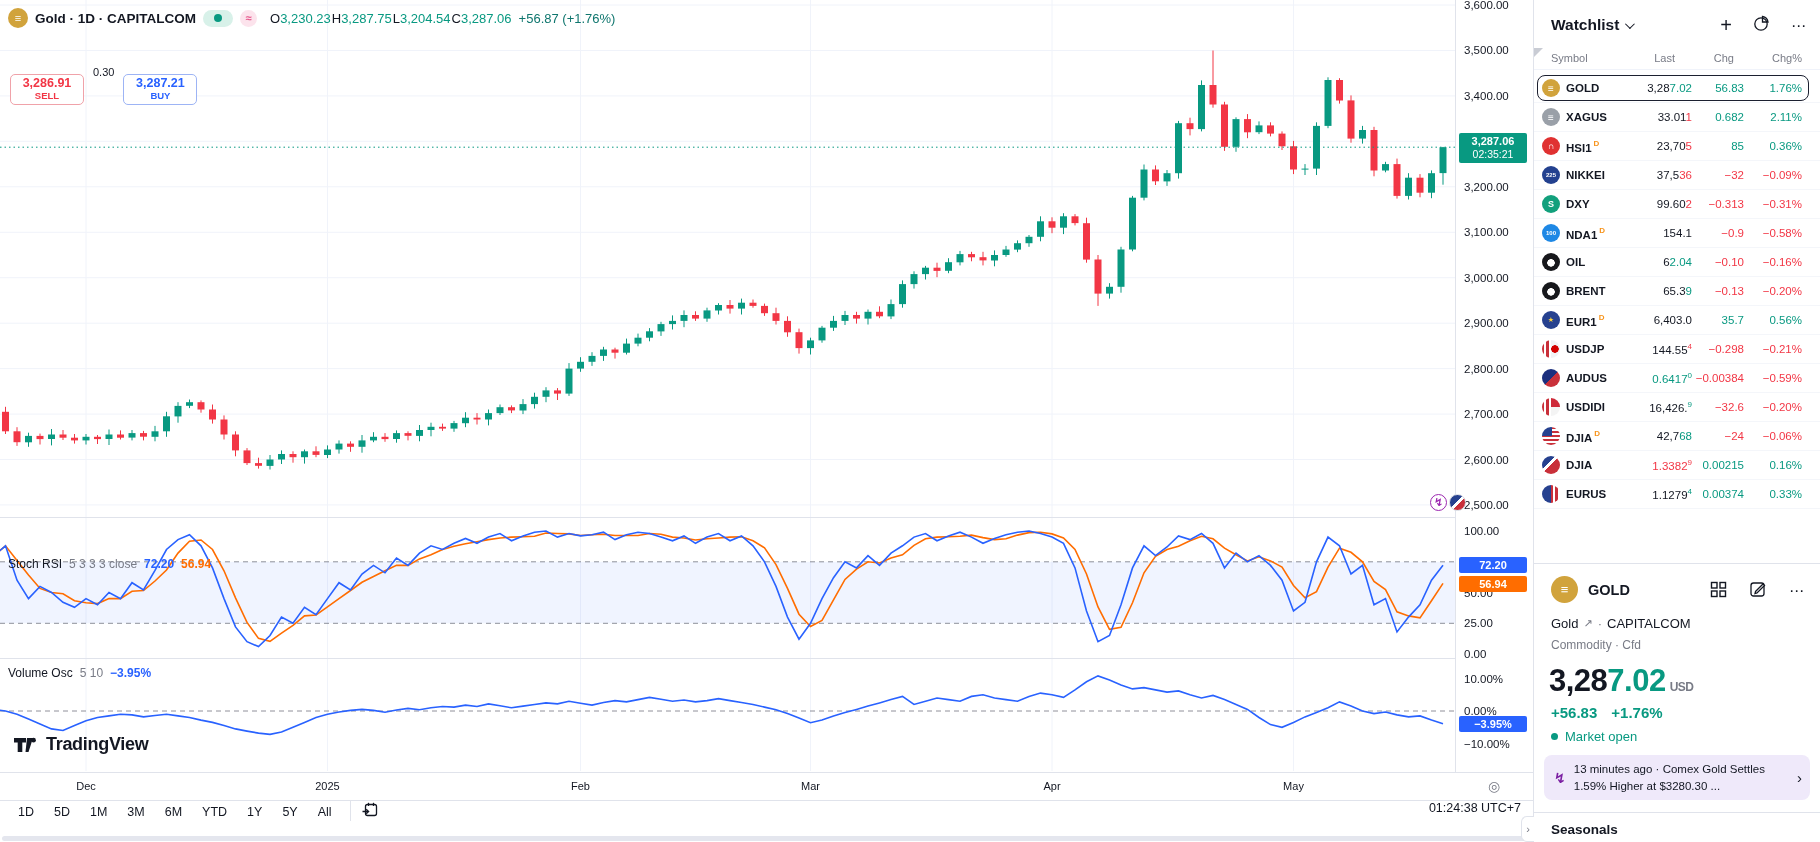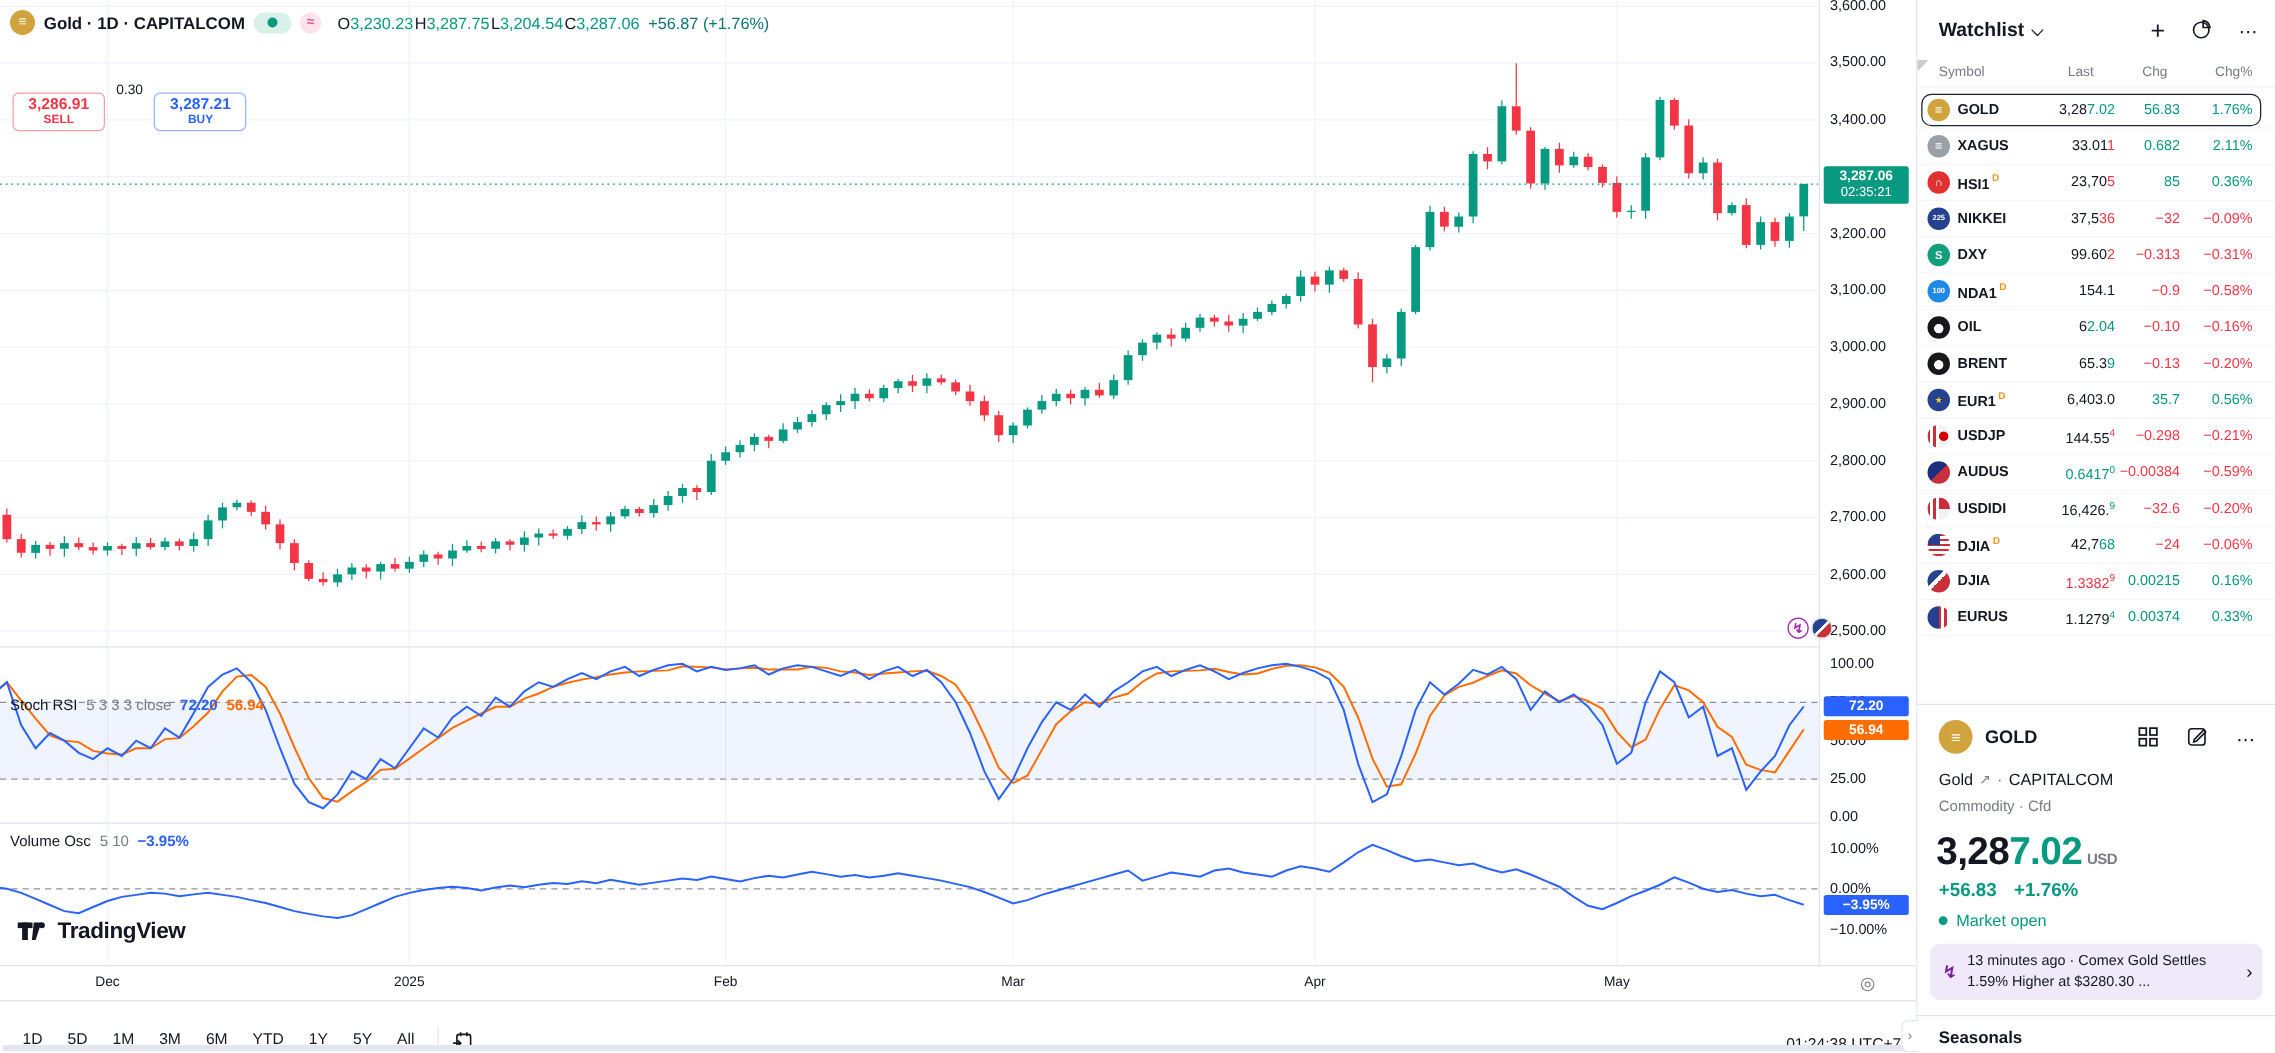--- a/index.html
+++ b/index.html
@@ -51,21 +51,21 @@
   #badge-price { background:#089981; padding:2px 0; line-height:13px; font-size:11px; }
   #badge-price .cd { font-weight:400; font-size:10.5px; }
   #badge-k { background:#2962ff; height:16px; line-height:16px; }
   #badge-d { background:#ff6d00; height:16px; line-height:16px; }
   #badge-vol { background:#2962ff; height:16px; line-height:16px; }
 
   
   #time-axis { position:absolute; left:0; top:772px; width:1533px; height:28px; border-top:1px solid #e0e3eb; font-size:11px; color:#131722; }
   #time-axis .mlabel { position:absolute; top:7px; width:34px; text-align:center; cursor:ew-resize; }
   #axis-target { position:absolute; left:1488px; top:5px; font-size:14px; color:#787b86; cursor:pointer; }
-  #toolbar { position:absolute; left:0; top:800px; width:1533px; height:42px; border-top:1px solid #e0e3eb; display:flex; align-items:flex-end; padding:0 10px; gap:4px; }
+  #toolbar { position:absolute; left:0; top:800px; width:1533px; height:42px; border-top:1px solid #e0e3eb; display:flex; align-items:flex-start; padding:0 10px; gap:4px; }
   .range-btn { font-size:12.5px; color:#131722; padding:4px 8px; border-radius:4px; cursor:pointer; }
   .tb-sep { width:1px; height:20px; background:#e0e3eb; margin:0 6px; }
   #goto-date { display:flex; align-items:center; cursor:pointer; }
   #clock { margin-left:auto; font-size:12.5px; color:#131722; cursor:pointer; padding-right:2px; }
   #bottom-strip { position:absolute; left:2px; top:836px; width:1528px; height:5px; border-radius:3px; background:#e4e6ee; }
 
   
   #divider { position:absolute; left:1533px; top:0; width:1px; height:842px; background:#e0e3eb; }
   #collapse-handle { position:absolute; left:1521px; top:816px; width:13px; height:26px; border:1px solid #e0e3eb; border-right:none; border-radius:6px 0 0 6px; background:#fff; color:#787b86; font-size:11px; display:flex; align-items:center; justify-content:center; cursor:pointer; z-index:7; }
 

